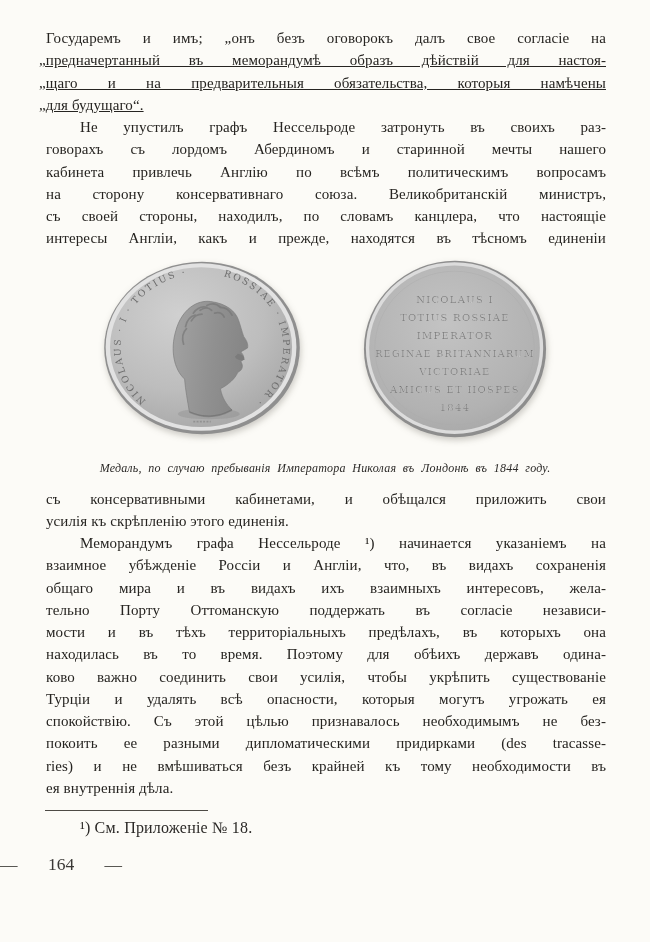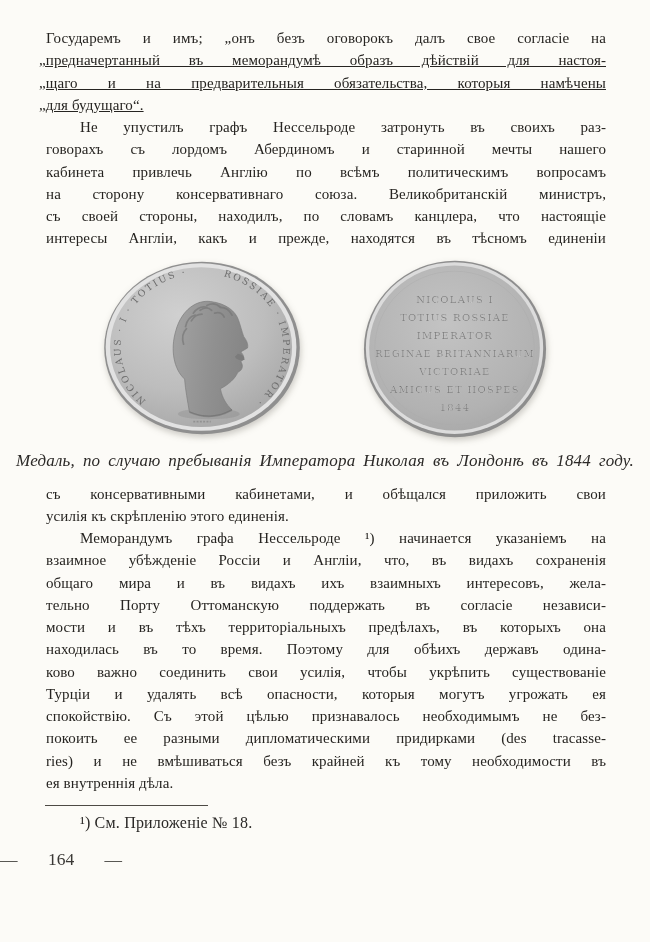--- a/index.html
+++ b/index.html
@@ -40,23 +40,23 @@
     display:flex;
     justify-content:center;
     align-items:flex-start;
     gap:56px;
     height:184px;
   }
   .medal-svg{
     filter:drop-shadow(1.5px 3px 3px rgba(60,55,45,0.25));
   }
   .figcaption{
-    margin-top:10px;
+    margin-top:20px;
     font-style:italic;
-    font-size:17px;
+    font-size:12px;
     text-align:center;
     letter-spacing:0.2px;
     word-spacing:3.5px;
     color:#2b2927;
     font-family:Liberation Serif, serif;
   }
   .footnote-rule{
     margin:11px 0 0 45px;
     width:163px;
     height:0;

